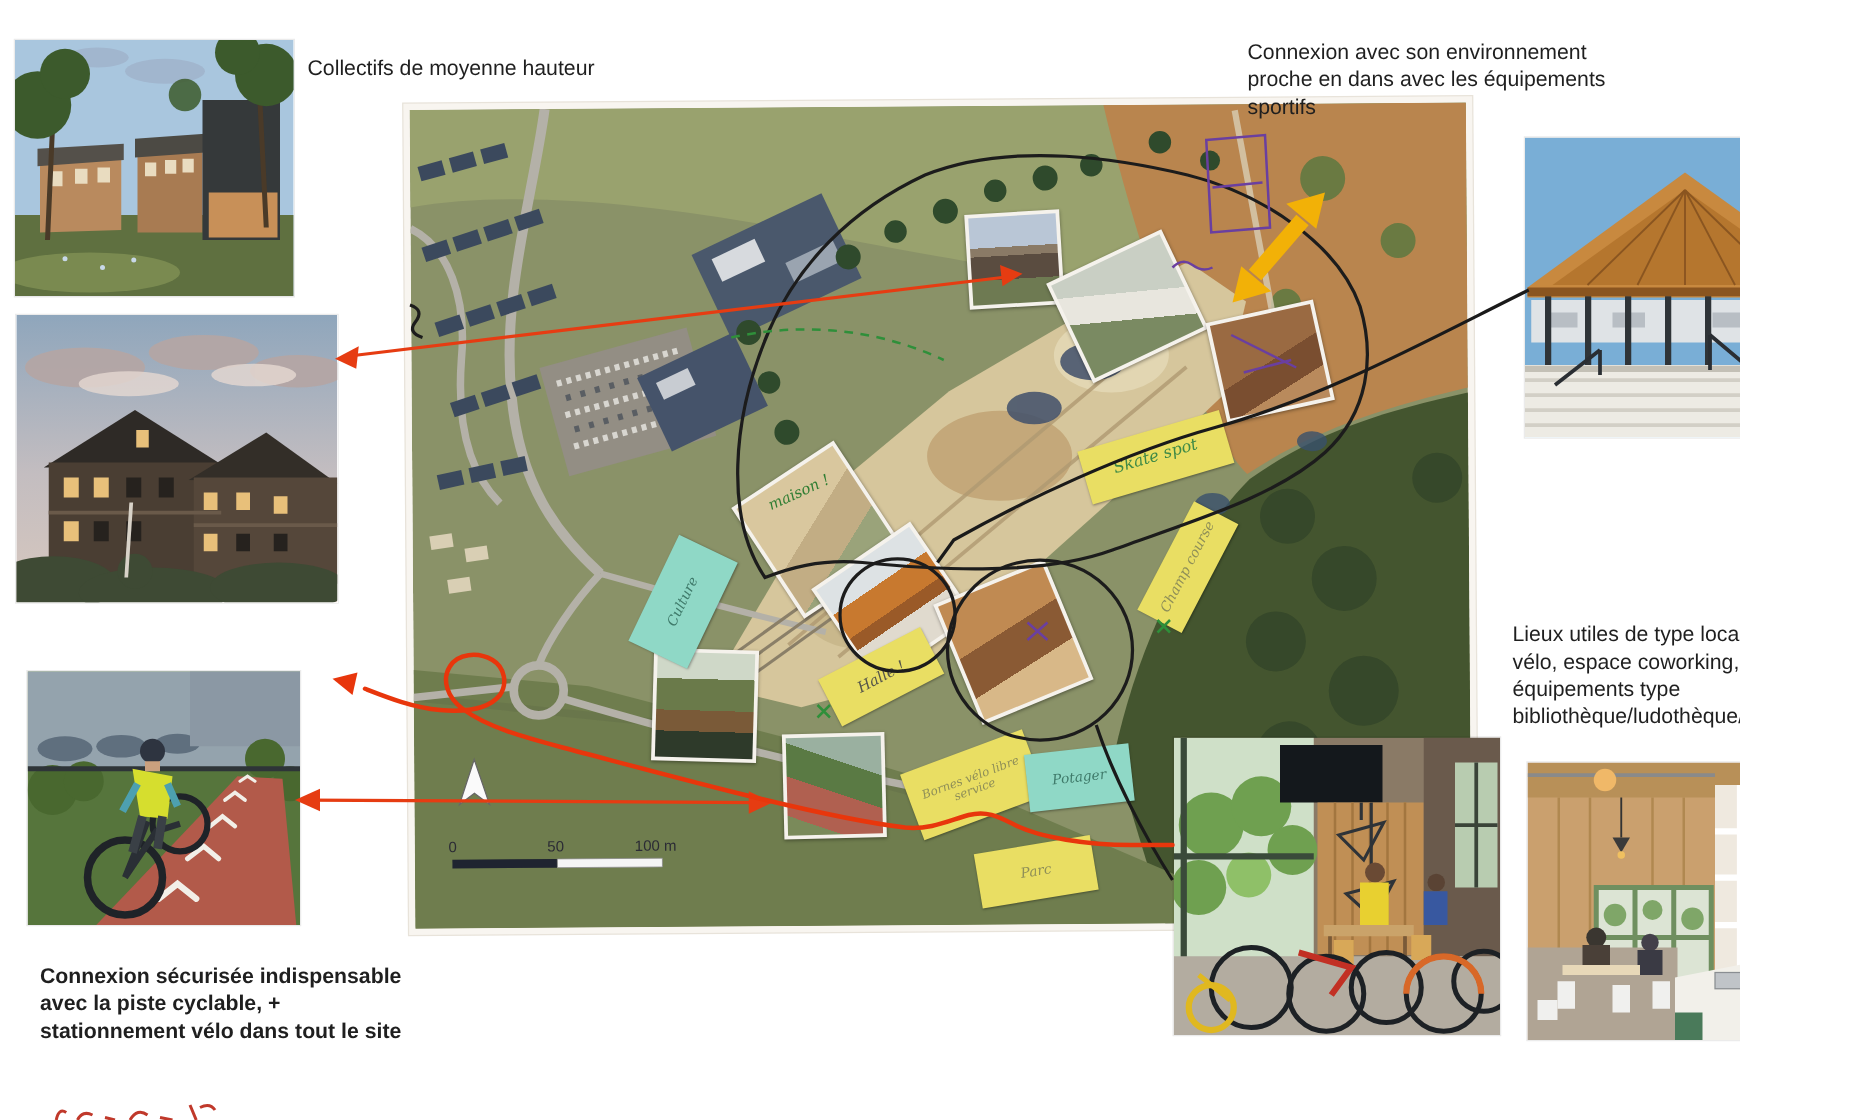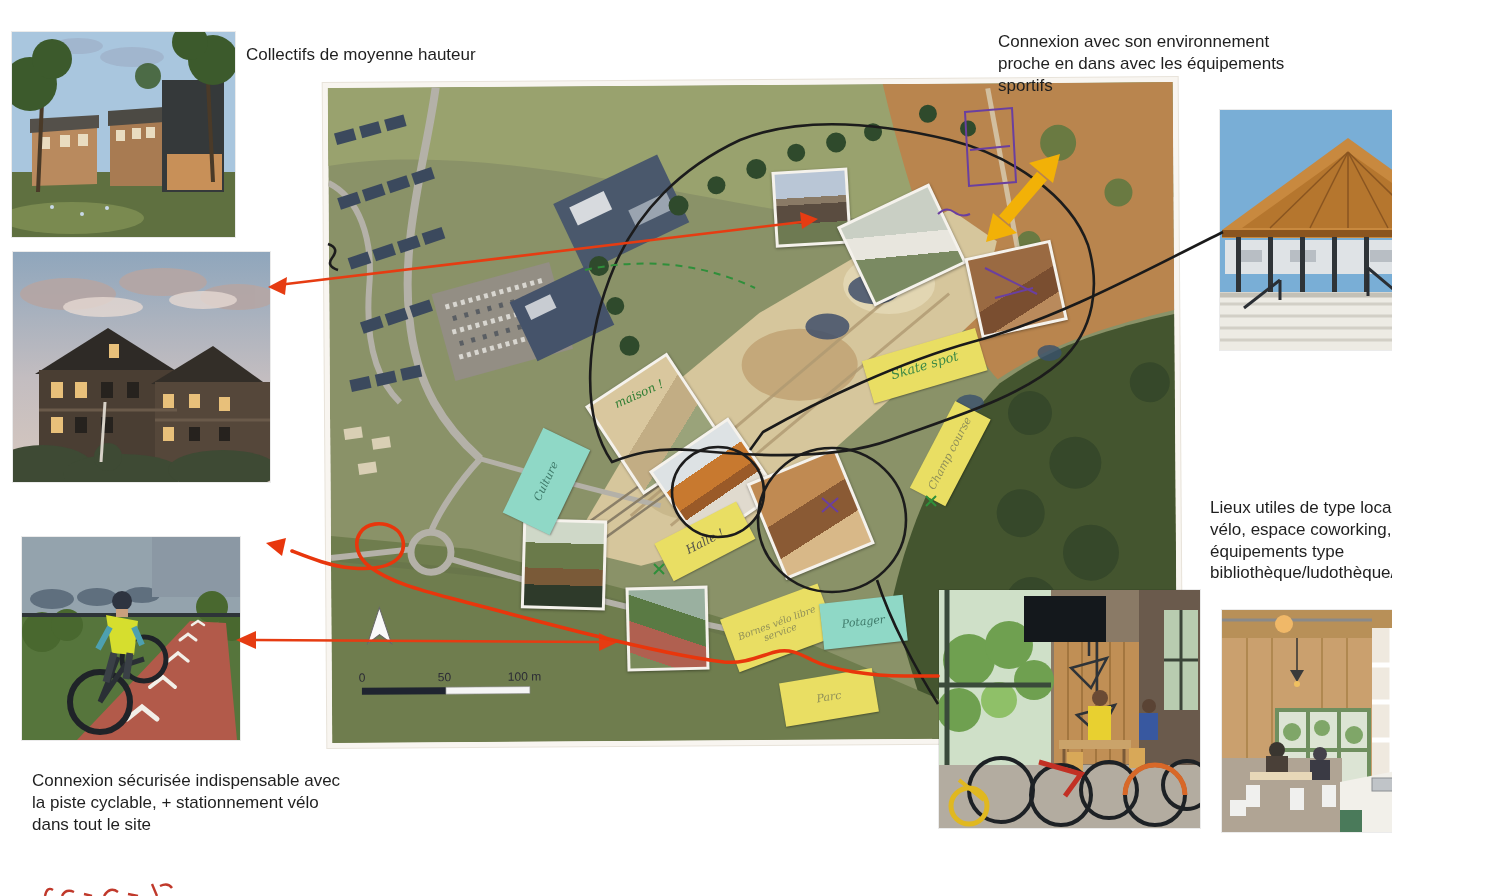--- a/index.html
+++ b/index.html
@@ -28,21 +28,21 @@
   .scale-label{font-size:12px;fill:#2b2b35;font-family:"Liberation Sans",sans-serif;}
 </style>
 </head>
 <body>
 
 <div class="canvas">
 
   <div class="caption" style="left:246px;top:44px;">Collectifs de moyenne hauteur</div>
   <div class="caption" style="left:998px;top:31px;width:322px;">Connexion avec son environnement proche en dans avec les équipements sportifs</div>
   <div class="caption" style="left:1210px;top:497px;width:330px;">Lieux utiles de type local pour réparer son vélo, espace coworking, espace partagé, équipements type bibliothèque/ludothèque/espace jeunes…</div>
-  <div class="caption" style="left:32px;top:770px;width:310px;">Connexion sécurisée indispensable avec la piste cyclable, + stationnement vélo dans tout le site</div>
+  <div class="caption" style="left:32px;top:770px;width:310px;font-weight:bold;">Connexion sécurisée indispensable avec la piste cyclable, + stationnement vélo dans tout le site</div>
 
   <div class="photo" style="left:12px;top:32px;width:223px;height:205px;">
     <svg width="223" height="205" viewBox="0 0 223 205">
       <rect width="223" height="205" fill="#a9c6de"></rect>
       <g fill="#9fb0c8" opacity=".7">
           <ellipse cx="120" cy="25" rx="32" ry="10"></ellipse>
           <ellipse cx="66" cy="14" rx="25" ry="8"></ellipse>
         </g>
       <rect y="140" width="223" height="65" fill="#5f7040"></rect>
       <polygon points="20,100 85,95 85,152 20,154" fill="#b98a5e"></polygon>

